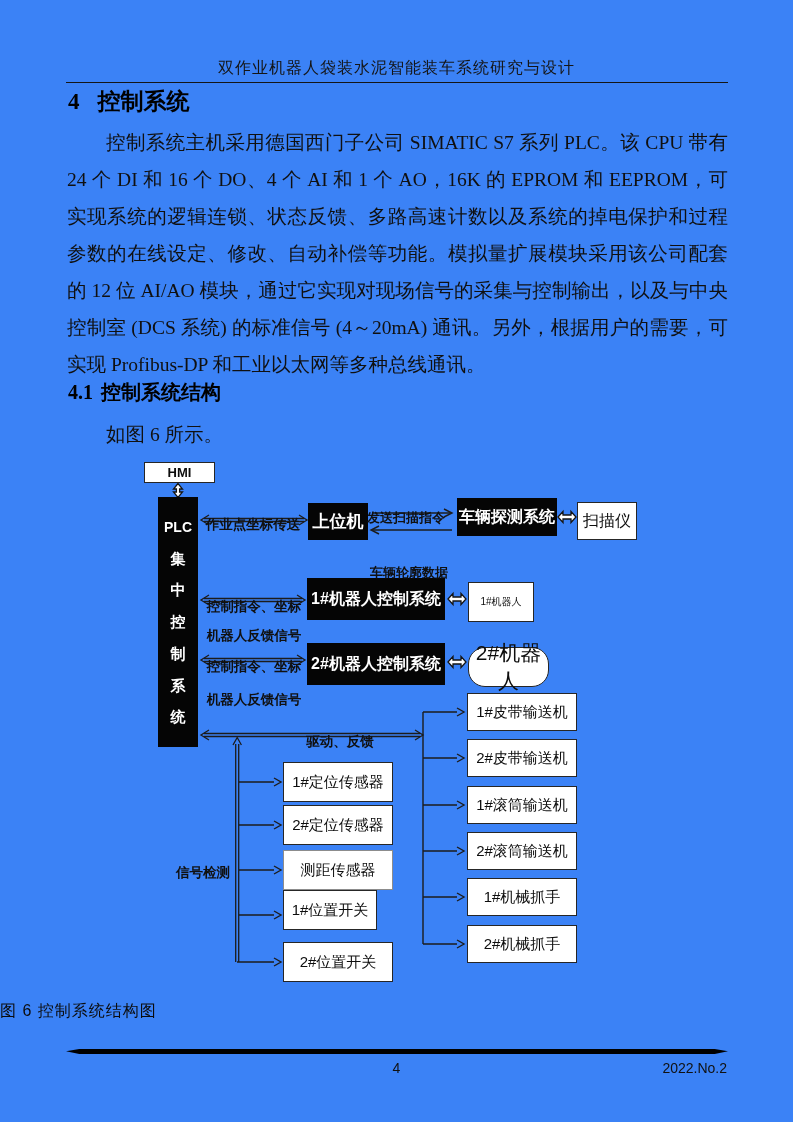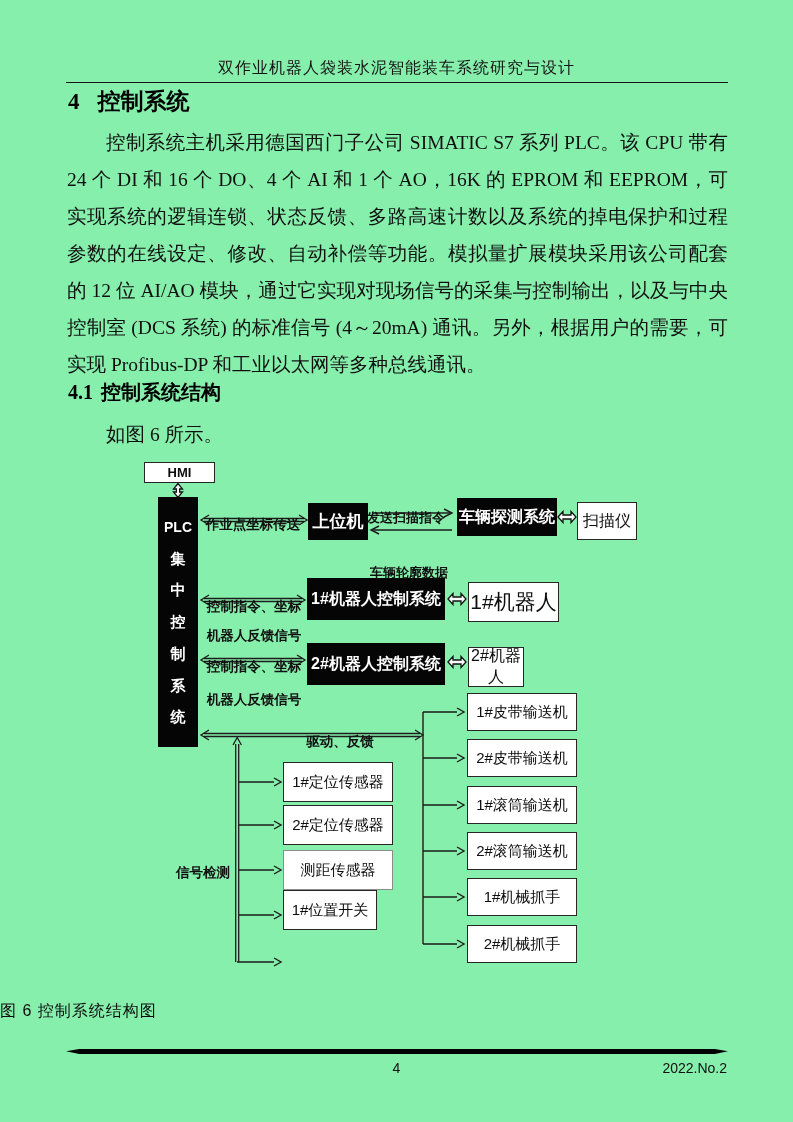--- a/index.html
+++ b/index.html
@@ -1,16 +1,16 @@
 <!DOCTYPE html>
 <html><head>
 <meta charset="utf-8">
 <style>
   html,body{margin:0;padding:0;background:#ffffff;}
-  .page{position:relative;width:793px;height:1122px;background:#86efac;overflow:hidden;
+  .page{position:relative;width:793px;height:1122px;background:#3b82f6;overflow:hidden;
         font-family:"Liberation Serif", serif;color:#111;}
 
   
   .running-head{position:absolute;top:58px;left:0;width:793px;text-align:center;
         font-size:16px;letter-spacing:1px;color:#151515;}
   .header-rule{position:absolute;top:82px;left:66px;width:662px;border-top:1.6px solid #151515;}
 
   
   .h1{position:absolute;top:86px;left:68px;font-family:"Liberation Sans",sans-serif;
         font-weight:bold;font-size:23px;color:#000;}
@@ -154,35 +154,36 @@
       <span>制</span>
       <span>系</span>
       <span>统</span>
     </div>
 
     <div class="node nb" style="left:308px;top:48px;width:60px;height:37px;font-size:17px;">上位机</div>
     <div class="node nb" style="left:457px;top:43px;width:100px;height:38px;font-size:16px;">车辆探测系统</div>
     <div class="node nw" style="left:577px;top:47px;width:60px;height:38px;font-size:16px;">扫描仪</div>
 
     <div class="node nb" style="left:307px;top:123px;width:138px;height:42px;font-size:16px;">1#机器人控制系统</div>
-    <div class="node nw" style="left:468px;top:127px;width:91px;height:40px;font-size:21px;">1#机器人</div>
+    <div class="node nw" style="left:468px;top:127px;width:66px;height:40px;font-size:10px;">1#机器人</div>
     <div class="node nb" style="left:307px;top:188px;width:138px;height:42px;font-size:16px;">2#机器人控制系统</div>
-    <div class="node nw" style="left:468px;top:192px;width:56px;height:40px;font-size:16px;">2#机器人</div>
+    <div class="node nw" style="left:468px;top:192px;width:81px;height:40px;font-size:21px;border-radius:17px;">2#机器人</div>
 
     <div class="node nw" style="left:467px;top:238px;width:110px;height:38px;font-size:15px;">1#皮带输送机</div>
     <div class="node nw" style="left:467px;top:284px;width:110px;height:38px;font-size:15px;">2#皮带输送机</div>
     <div class="node nw" style="left:467px;top:331px;width:110px;height:38px;font-size:15px;">1#滚筒输送机</div>
     <div class="node nw" style="left:467px;top:377px;width:110px;height:38px;font-size:15px;">2#滚筒输送机</div>
     <div class="node nw" style="left:467px;top:423px;width:110px;height:38px;font-size:15px;">1#机械抓手</div>
     <div class="node nw" style="left:467px;top:470px;width:110px;height:38px;font-size:15px;">2#机械抓手</div>
 
     <div class="node nw" style="left:283px;top:307px;width:110px;height:40px;font-size:15px;">1#定位传感器</div>
     <div class="node nw" style="left:283px;top:350px;width:110px;height:40px;font-size:15px;">2#定位传感器</div>
     <div class="node nw" style="left:283px;top:395px;width:110px;height:40px;font-size:15px;border-color:#8c8c8c;">测距传感器</div>
     <div class="node nw" style="left:283px;top:435px;width:94px;height:40px;font-size:15px;">1#位置开关</div>
+    <div class="node nw" style="left:283px;top:487px;width:110px;height:40px;font-size:15px;">2#位置开关</div>
 
     <div class="lbl" style="left:200px;top:38px;width:106px;">作业点坐标传送</div>
     <div class="lbl" style="left:363px;top:31px;width:86px;font-size:13px;">发送扫描指令</div>
     <div class="lbl" style="left:366px;top:86px;width:86px;font-size:13px;">车辆轮廓数据</div>
     <div class="lbl" style="left:203px;top:120px;width:102px;">控制指令、坐标</div>
     <div class="lbl" style="left:203px;top:149px;width:102px;">机器人反馈信号</div>
     <div class="lbl" style="left:203px;top:180px;width:102px;">控制指令、坐标</div>
     <div class="lbl" style="left:203px;top:213px;width:102px;">机器人反馈信号</div>
     <div class="lbl" style="left:298px;top:255px;width:84px;">驱动、反馈</div>
     <div class="lbl" style="left:174px;top:386px;width:58px;">信号检测</div>

